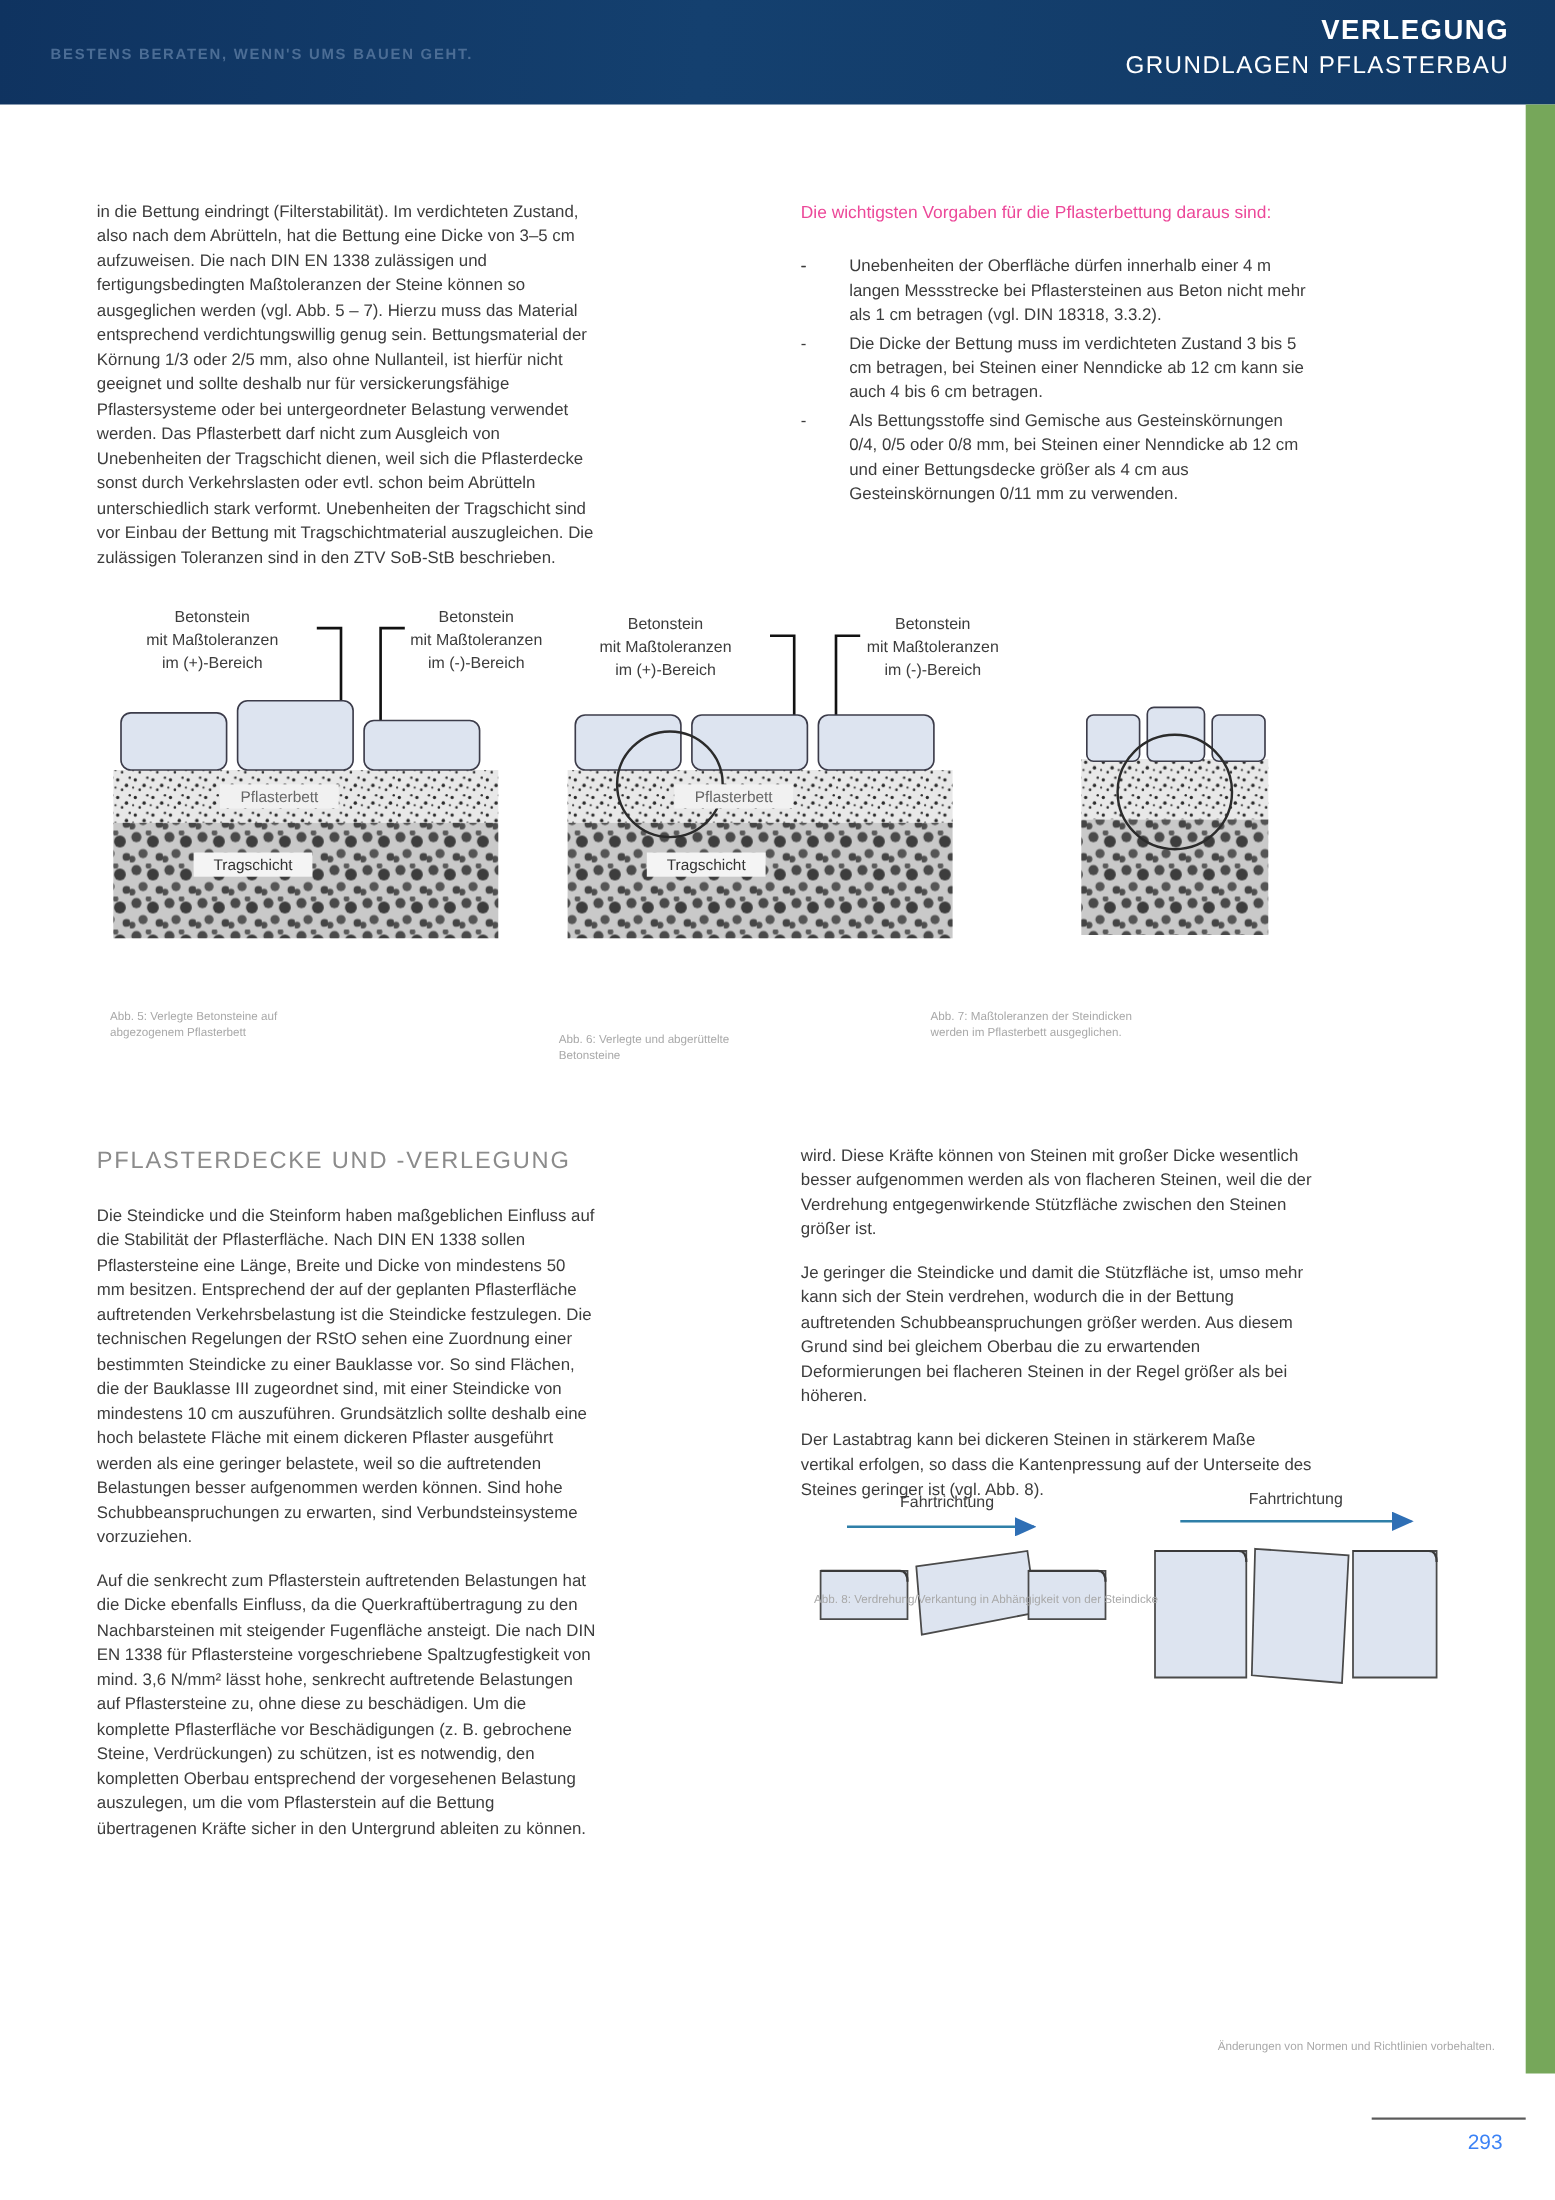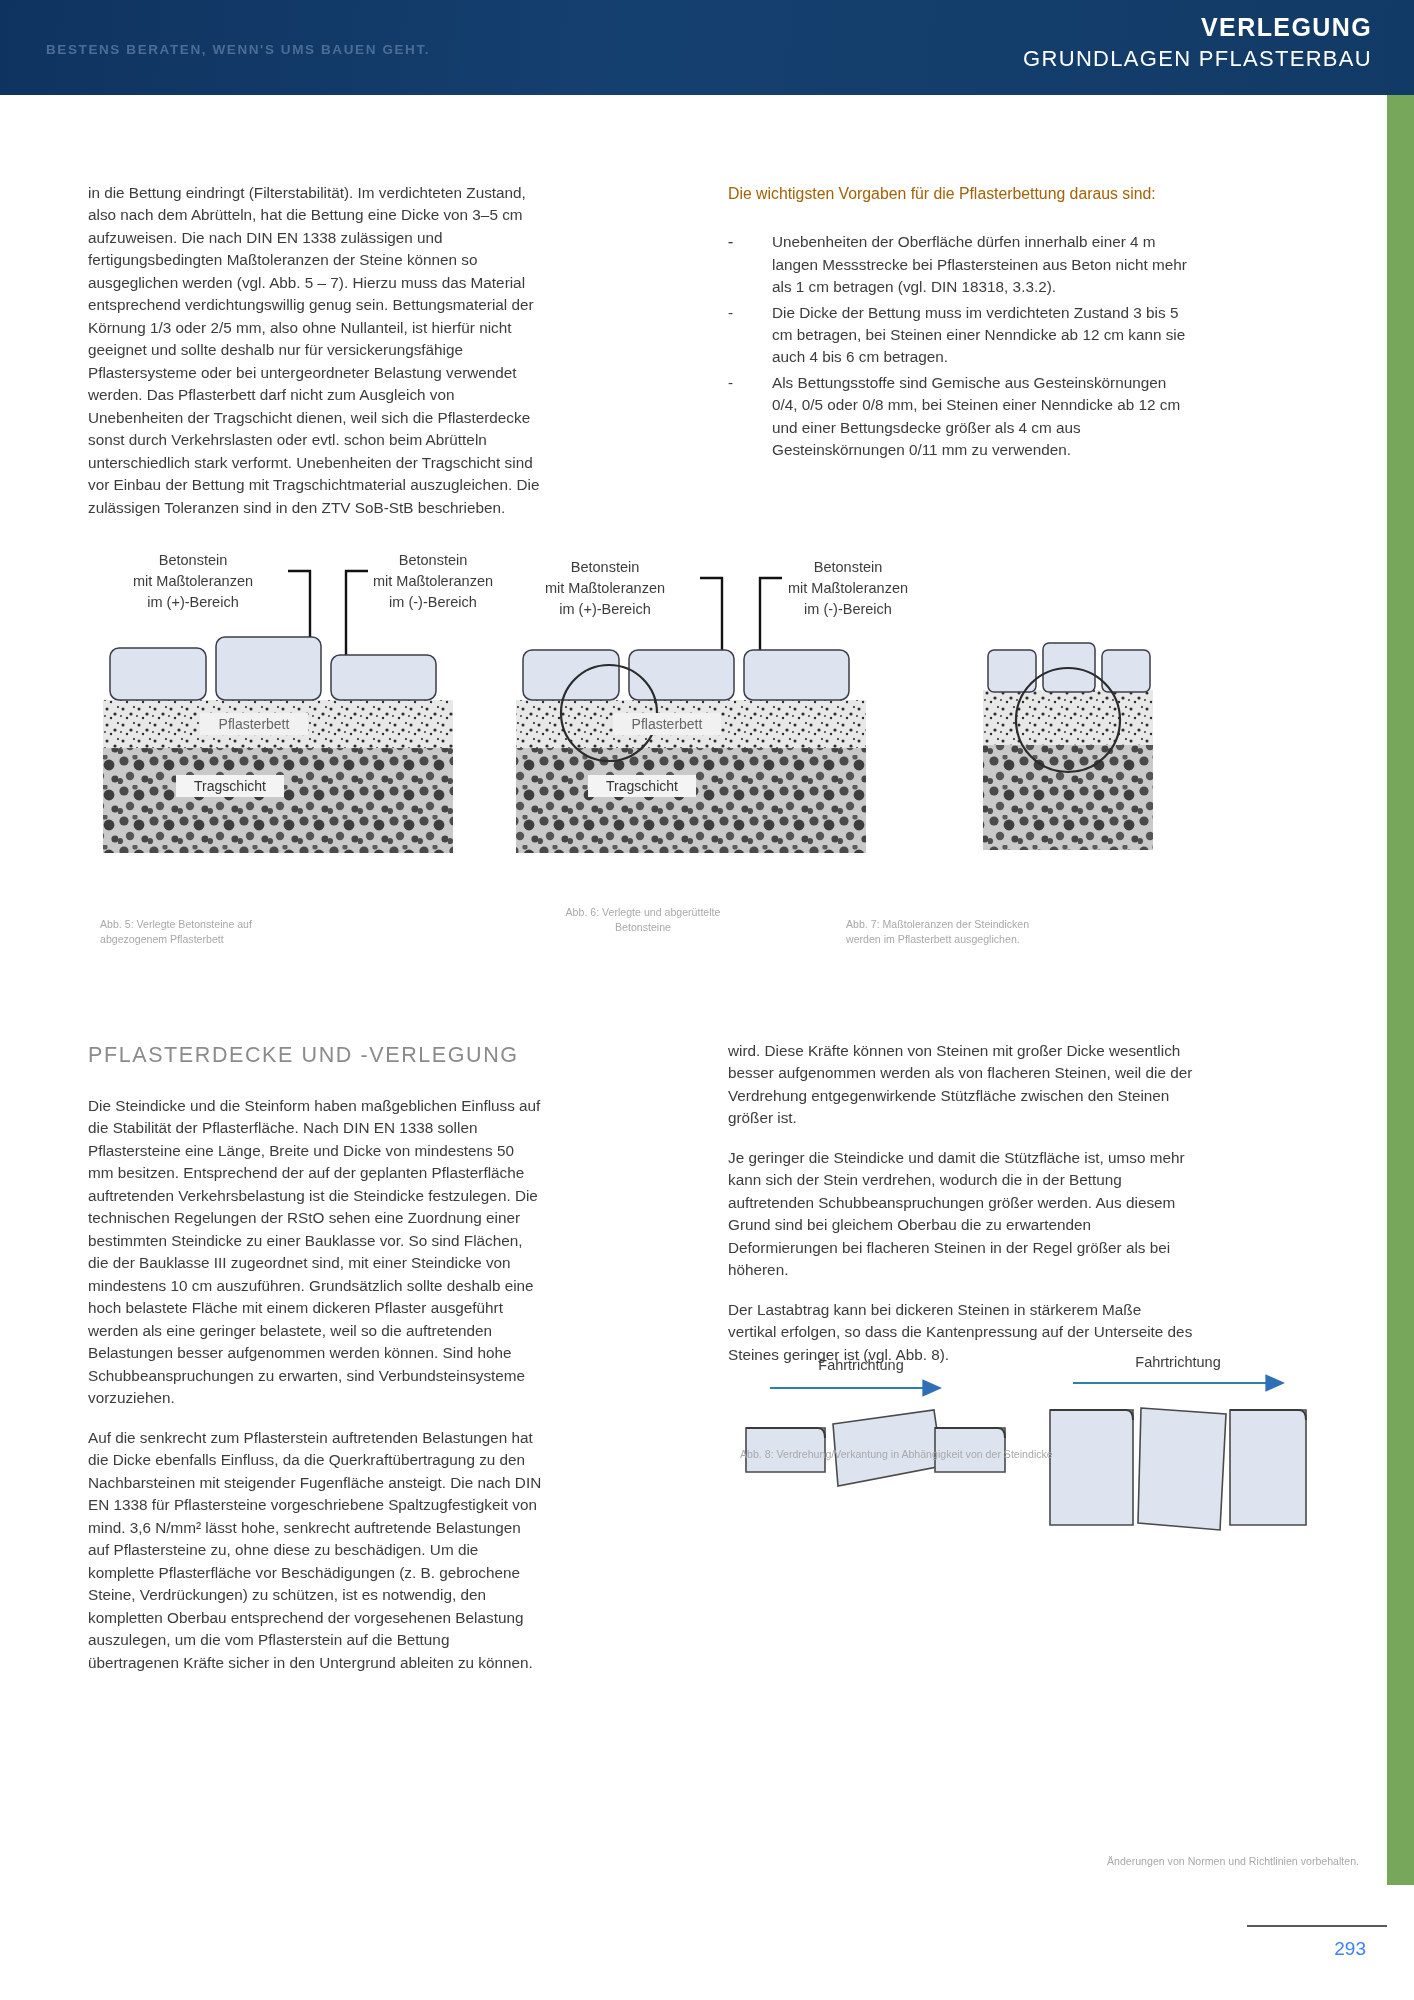--- a/index.html
+++ b/index.html
@@ -49,21 +49,21 @@
   .col-right{position:absolute;left:728px;top:182px;width:460px;}
 
   p.body{
     margin:0 0 17px 0;
     font-size:15.3px;line-height:1.47;color:#3c3c3c;
     font-family:"Liberation Sans",sans-serif;
   }
   p.body:last-child{margin-bottom:0;}
 
   .lead{
-    font-size:15.8px;line-height:1.46;color:#a16207;margin:0 0 26px 0;
+    font-size:15.8px;line-height:1.46;color:#ec4899;margin:0 0 26px 0;
   }
 
   ul.dash{list-style:none;margin:0;padding:0;}
   ul.dash li{
     position:relative;padding-left:44px;margin-bottom:3px;
     font-size:15.3px;line-height:1.47;color:#3c3c3c;
   }
   ul.dash li .dash-mark{
     position:absolute;left:0;top:0;color:#3c3c3c;
   }
@@ -227,21 +227,21 @@
 
         <circle cx="980" cy="175" r="52" fill="none" stroke="#2b2b2b" stroke-width="2.2"></circle>
       </g>
     </svg>
 
     
     <div class="figcap" style="position:absolute;left:12px;top:372px;width:260px;">
       <div>Abb. 5: Verlegte Betonsteine auf</div>
       <div>abgezogenem Pflasterbett</div>
     </div>
-    <div class="figcap" style="position:absolute;left:420px;top:360px;width:270px;text-align:center;">
+    <div class="figcap" style="position:absolute;left:420px;top:393px;width:270px;">
       <div>Abb. 6: Verlegte und abgerüttelte</div>
       <div>Betonsteine</div>
     </div>
     <div class="figcap" style="position:absolute;left:758px;top:372px;width:290px;">
       <div>Abb. 7: Maßtoleranzen der Steindicken</div>
       <div>werden im Pflasterbett ausgeglichen.</div>
     </div>
   </div>
 
   <div class="sec-head">PFLASTERDECKE UND -VERLEGUNG</div>

